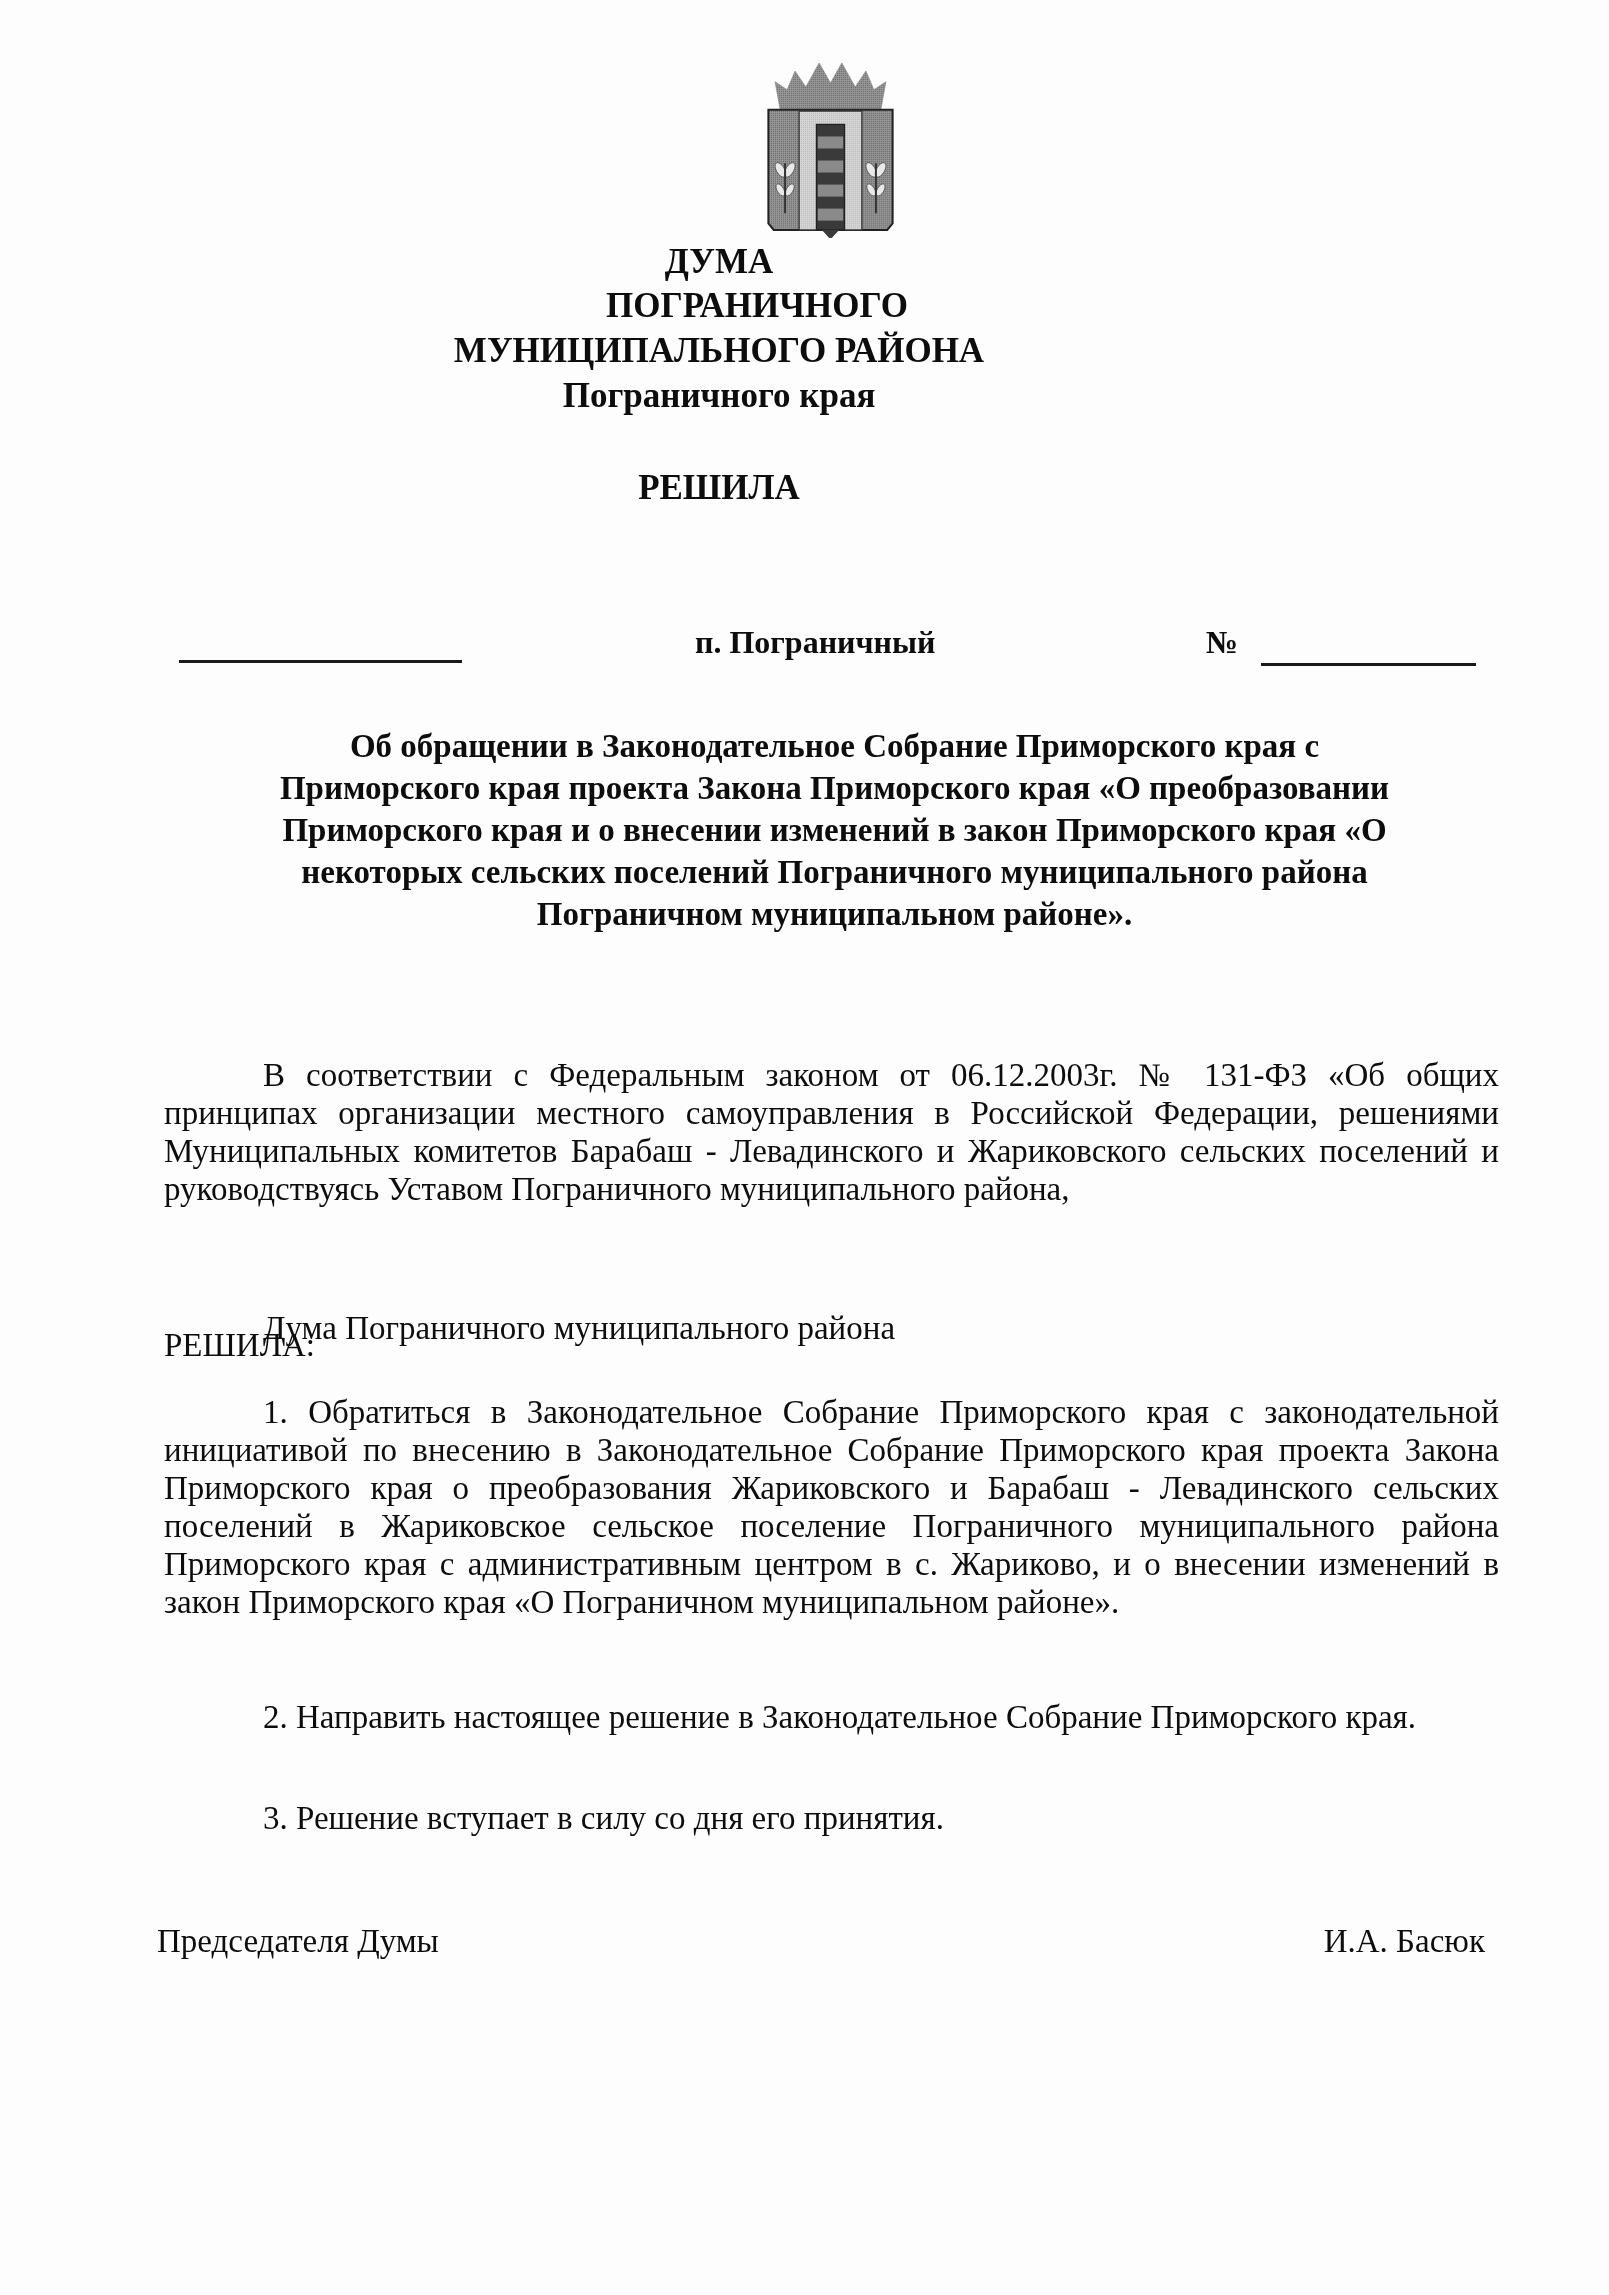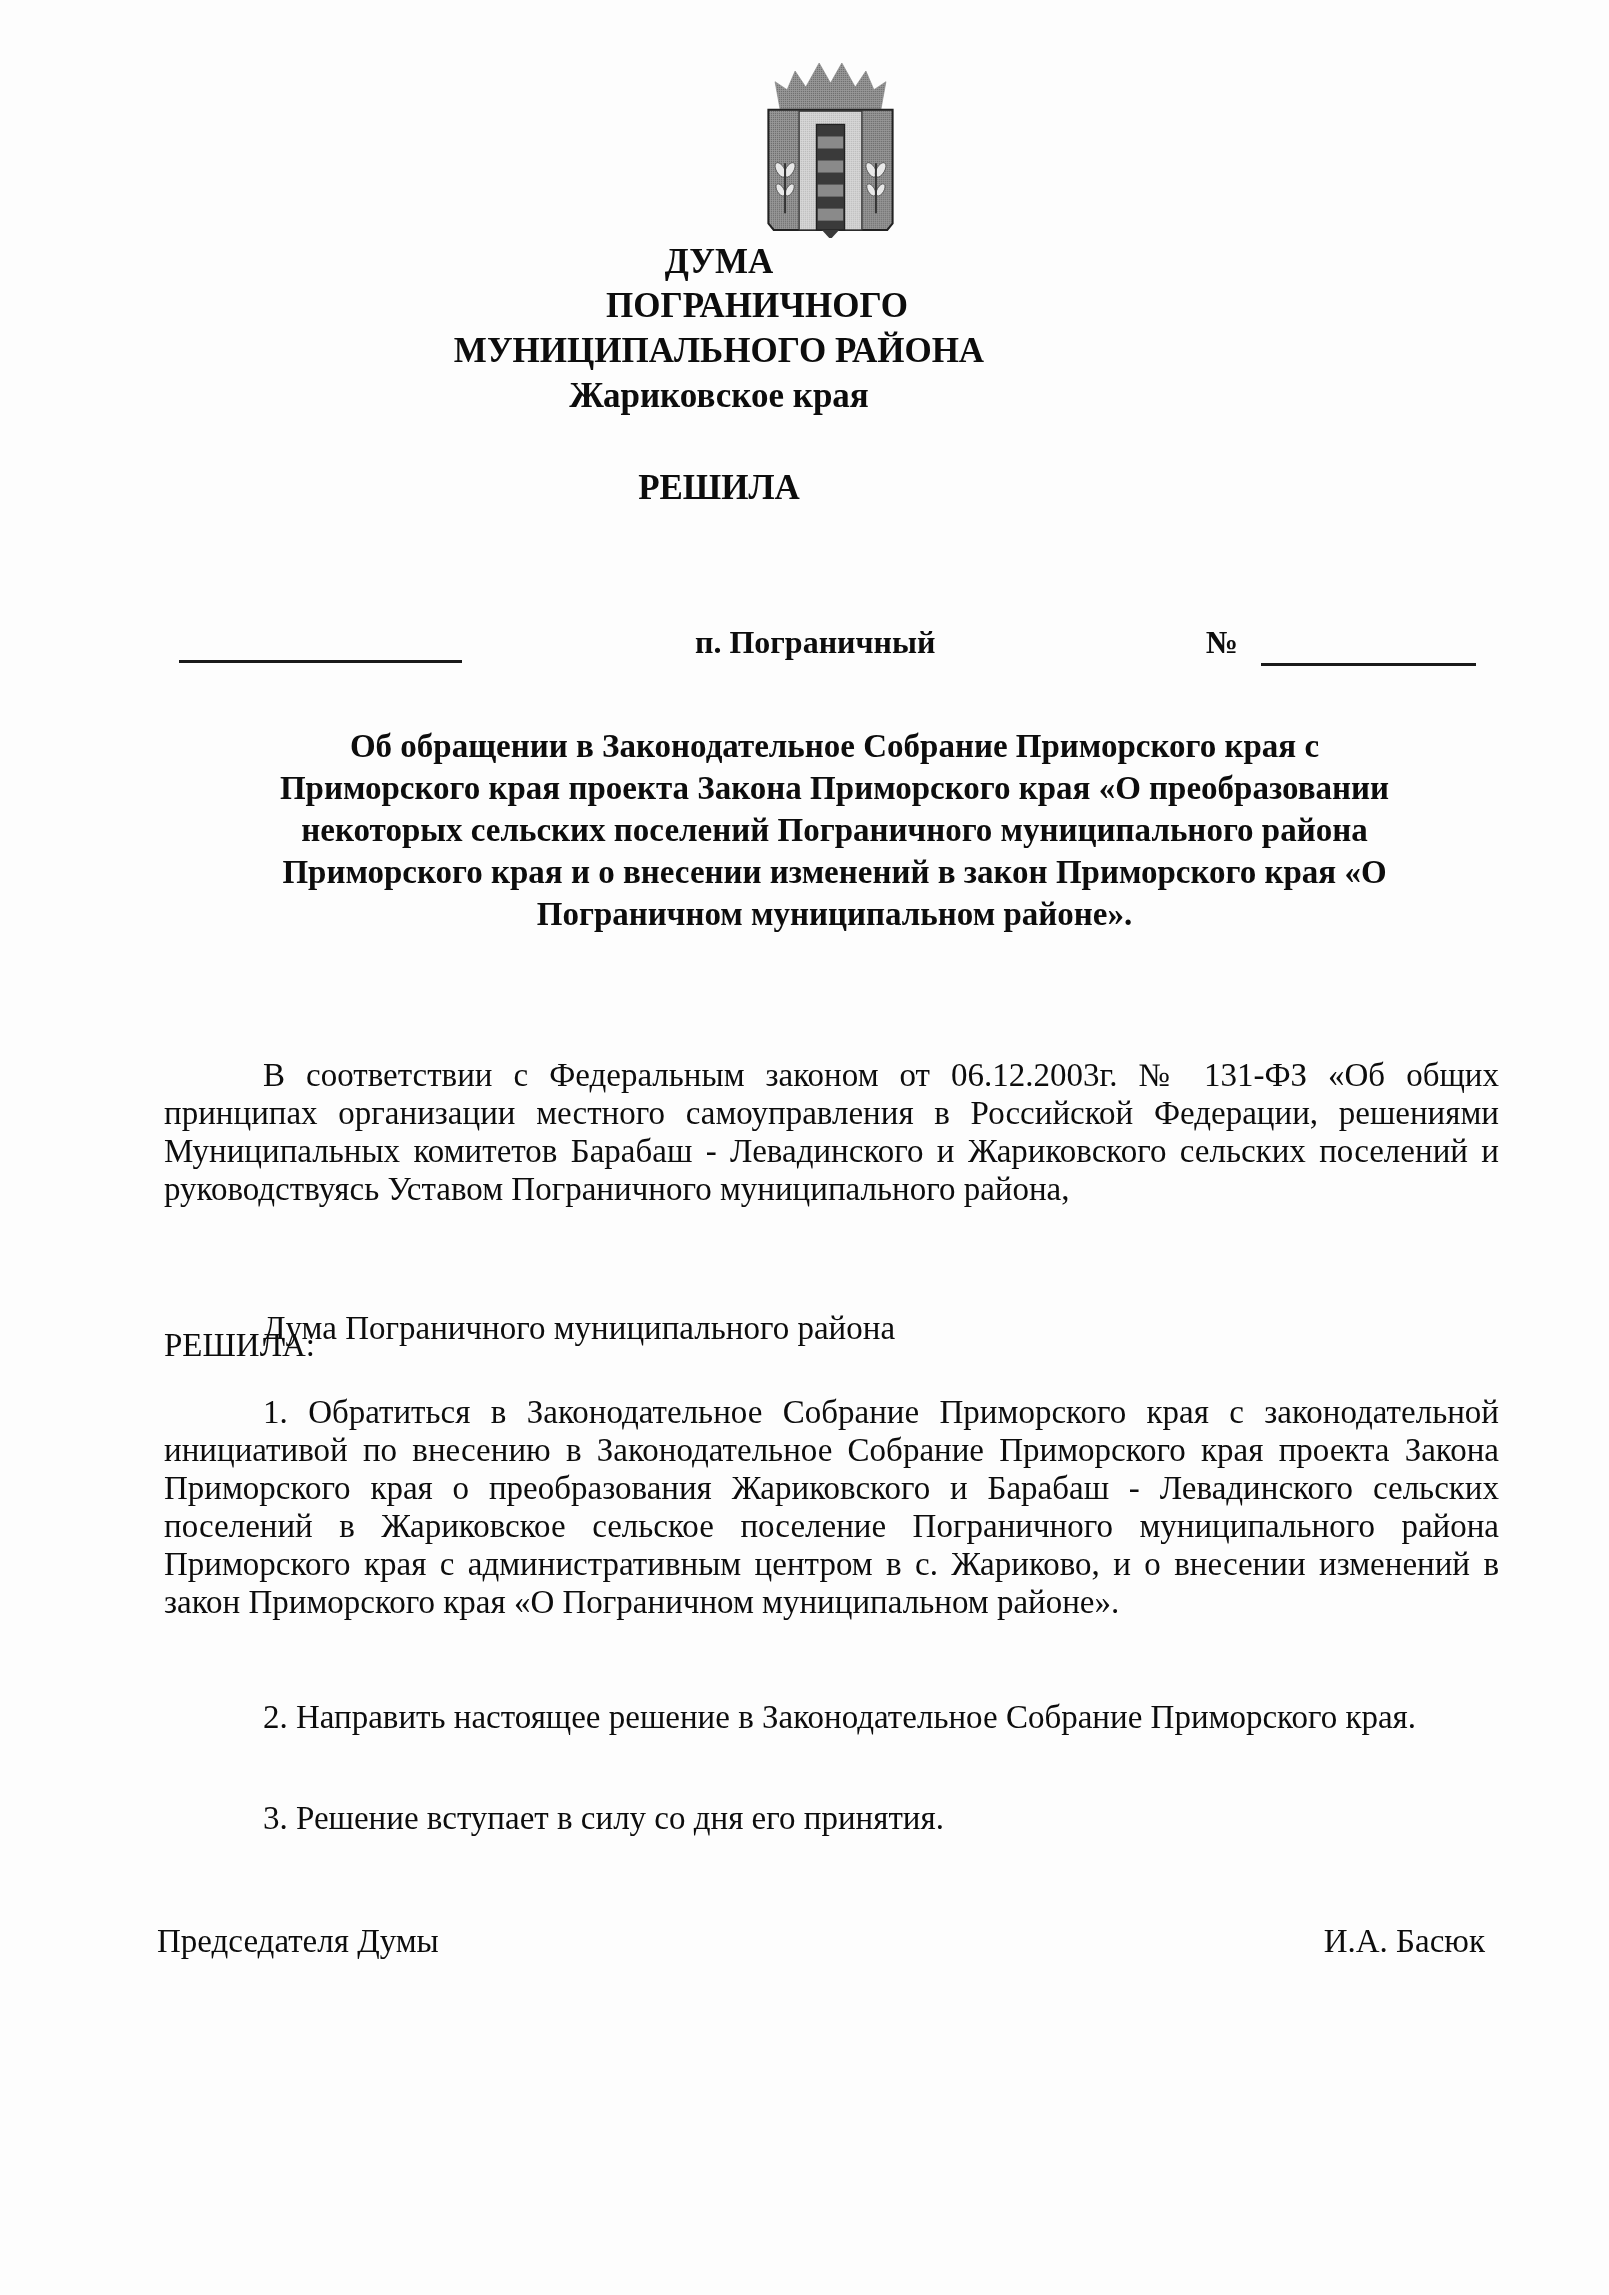--- a/index.html
+++ b/index.html
@@ -64,35 +64,35 @@
       <ellipse cx="170" cy="190" rx="5" ry="10" transform="rotate(30 170 190)"></ellipse>
     </g>
     <line x1="27" y1="150" x2="27" y2="225" stroke="#333" stroke-width="3"></line>
     <line x1="163" y1="150" x2="163" y2="225" stroke="#333" stroke-width="3"></line>
   </svg>
 </div>
 
 <div class="abs center hdr" style="top:242px;">ДУМА</div>
 <div class="abs center hdr" style="top:286px;margin-left:38px;">ПОГРАНИЧНОГО</div>
 <div class="abs center hdr" style="top:331px;">МУНИЦИПАЛЬНОГО РАЙОНА</div>
-<div class="abs center hdr" style="top:376px;">Жариковское края</div>
+<div class="abs center hdr" style="top:376px;">Пограничного края</div>
 <div class="abs center hdr" style="top:468px;">РЕШИЛА</div>
 
 <div class="abs placeline">
   <div class="uline" style="left:179px; width:283px; top:39px;"></div>
   <div class="place">п. Пограничный</div>
   <div class="numsign">№</div>
   <div class="uline" style="left:1261px; width:215px; top:42px;"></div>
 </div>
 
 <div class="abs title">
   <div>Об обращении в Законодательное Собрание Приморского края с</div>
   <div>Приморского края проекта Закона Приморского края «О преобразовании</div>
+  <div>Приморского края и о внесении изменений в закон Приморского края  «О</div>
   <div>некоторых сельских поселений Пограничного муниципального района</div>
-  <div>Приморского края и о внесении изменений в закон Приморского края  «О</div>
   <div>Пограничном муниципальном районе».</div>
 </div>
 
 <p class="abs body indent para" style="top:1056px;">В соответствии с Федеральным законом от 06.12.2003г. № 131-ФЗ «Об общих принципах организации местного самоуправления в Российской Федерации, решениями Муниципальных комитетов Барабаш - Левадинского и Жариковского сельских поселений и руководствуясь Уставом Пограничного муниципального района,</p>
 
 <p class="abs body indent para" style="top:1309px; text-align:left;">Дума Пограничного муниципального района</p>
 
 <p class="abs body para" style="top:1326px; text-align:left;">РЕШИЛА:</p>
 
 <p class="abs body indent para" style="top:1393px;">1. Обратиться в Законодательное Собрание Приморского края с законодательной инициативой по внесению в Законодательное Собрание Приморского края проекта Закона Приморского края о преобразования Жариковского и Барабаш - Левадинского сельских поселений в Жариковское сельское поселение Пограничного муниципального района Приморского края с административным центром в с. Жариково, и о внесении изменений в закон Приморского края «О Пограничном муниципальном районе».</p>

